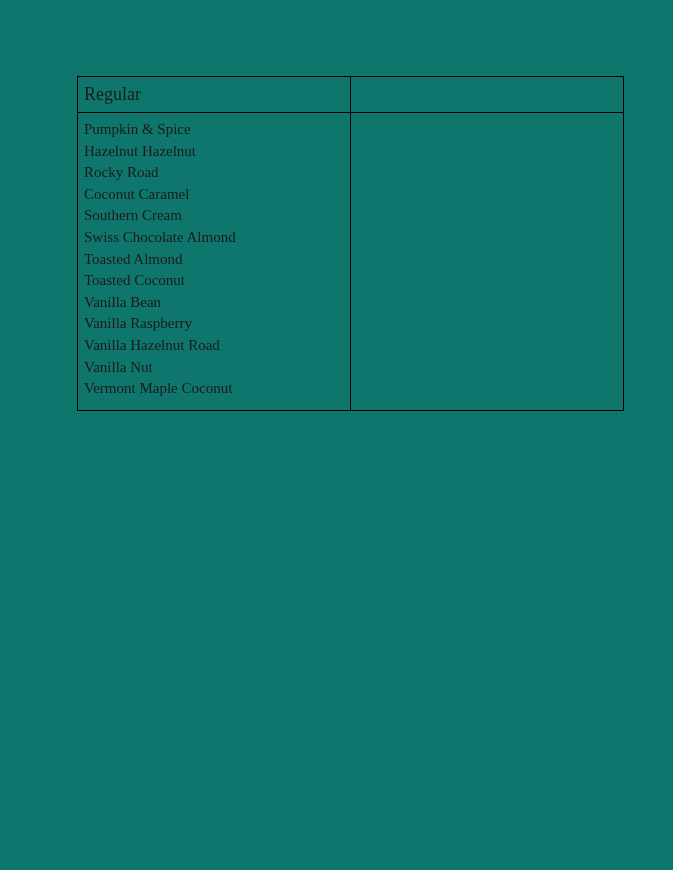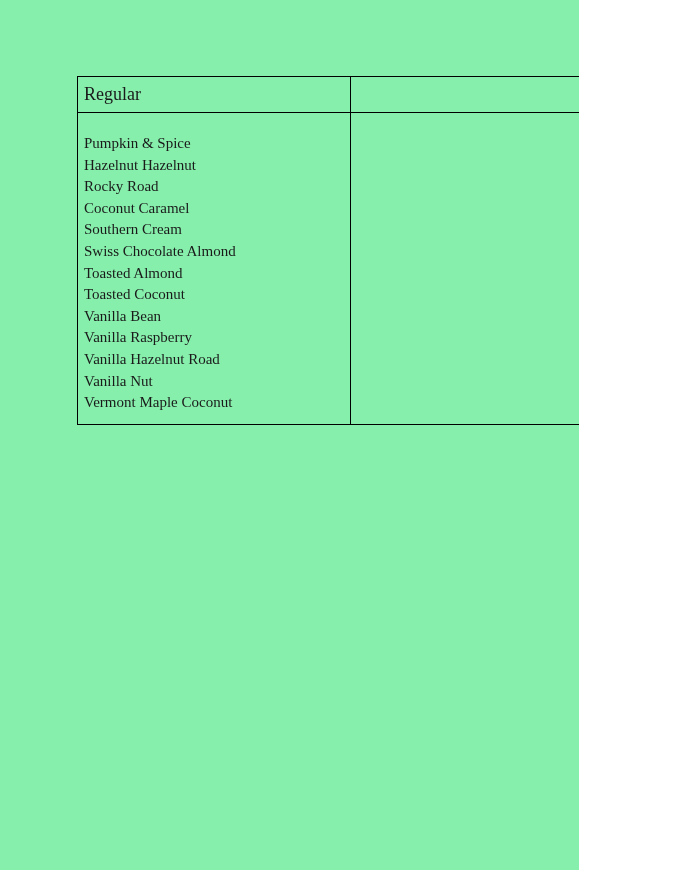--- a/index.html
+++ b/index.html
@@ -2,23 +2,23 @@
 <html><head>
 <meta charset="utf-8">
 <style>
   html, body {
     margin: 0;
     padding: 0;
     background: #ffffff;
   }
   .page {
     position: relative;
-    width: 579px;
+    width: 673px;
     height: 870px;
-    background: #86efac;
+    background: #0f766e;
     font-family: "Liberation Serif", serif;
     color: #1a1a1a;
     overflow: hidden;
   }
   table.flavor-table {
     position: absolute;
     left: 77px;
     top: 76px;
     border-collapse: collapse;
     table-layout: fixed;
@@ -32,21 +32,21 @@
   }
   .flavor-table th {
     width: 260px;
     font-weight: normal;
     font-size: 18px;
     line-height: 22px;
     padding: 6px 6px 6px 6px;
     height: 23px;
   }
   .flavor-table td.flavor-list-cell {
-    padding: 20px 6px 10px 6px;
+    padding: 6px 6px 10px 6px;
     font-size: 15px;
   }
   .flavor-table td.empty-cell {
     padding: 6px;
   }
   .flavor {
     line-height: 21.6px;
     white-space: nowrap;
   }
 </style>

